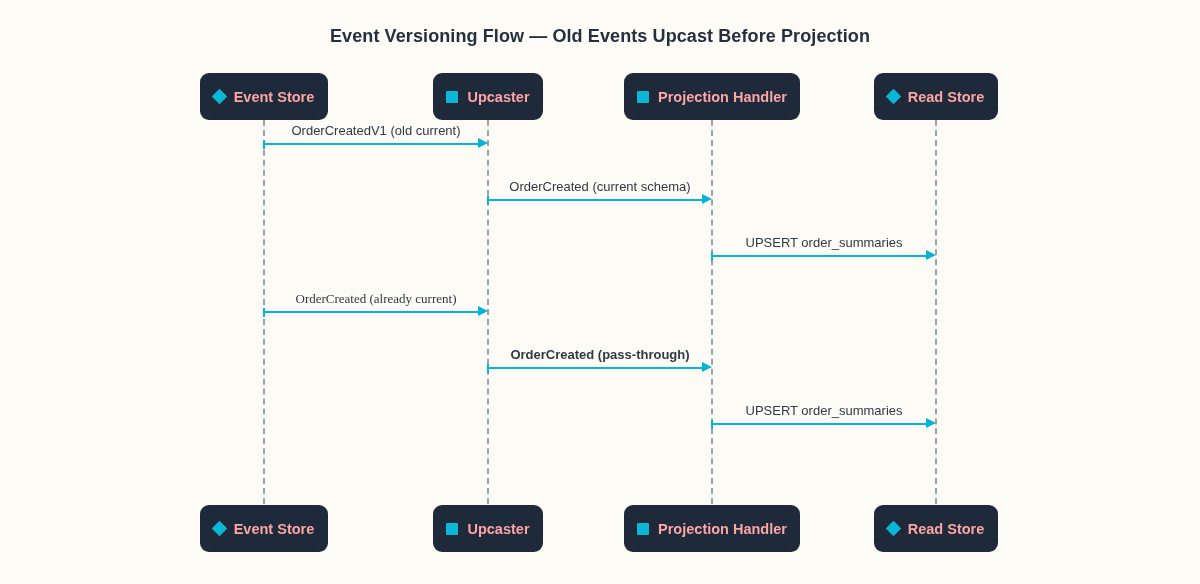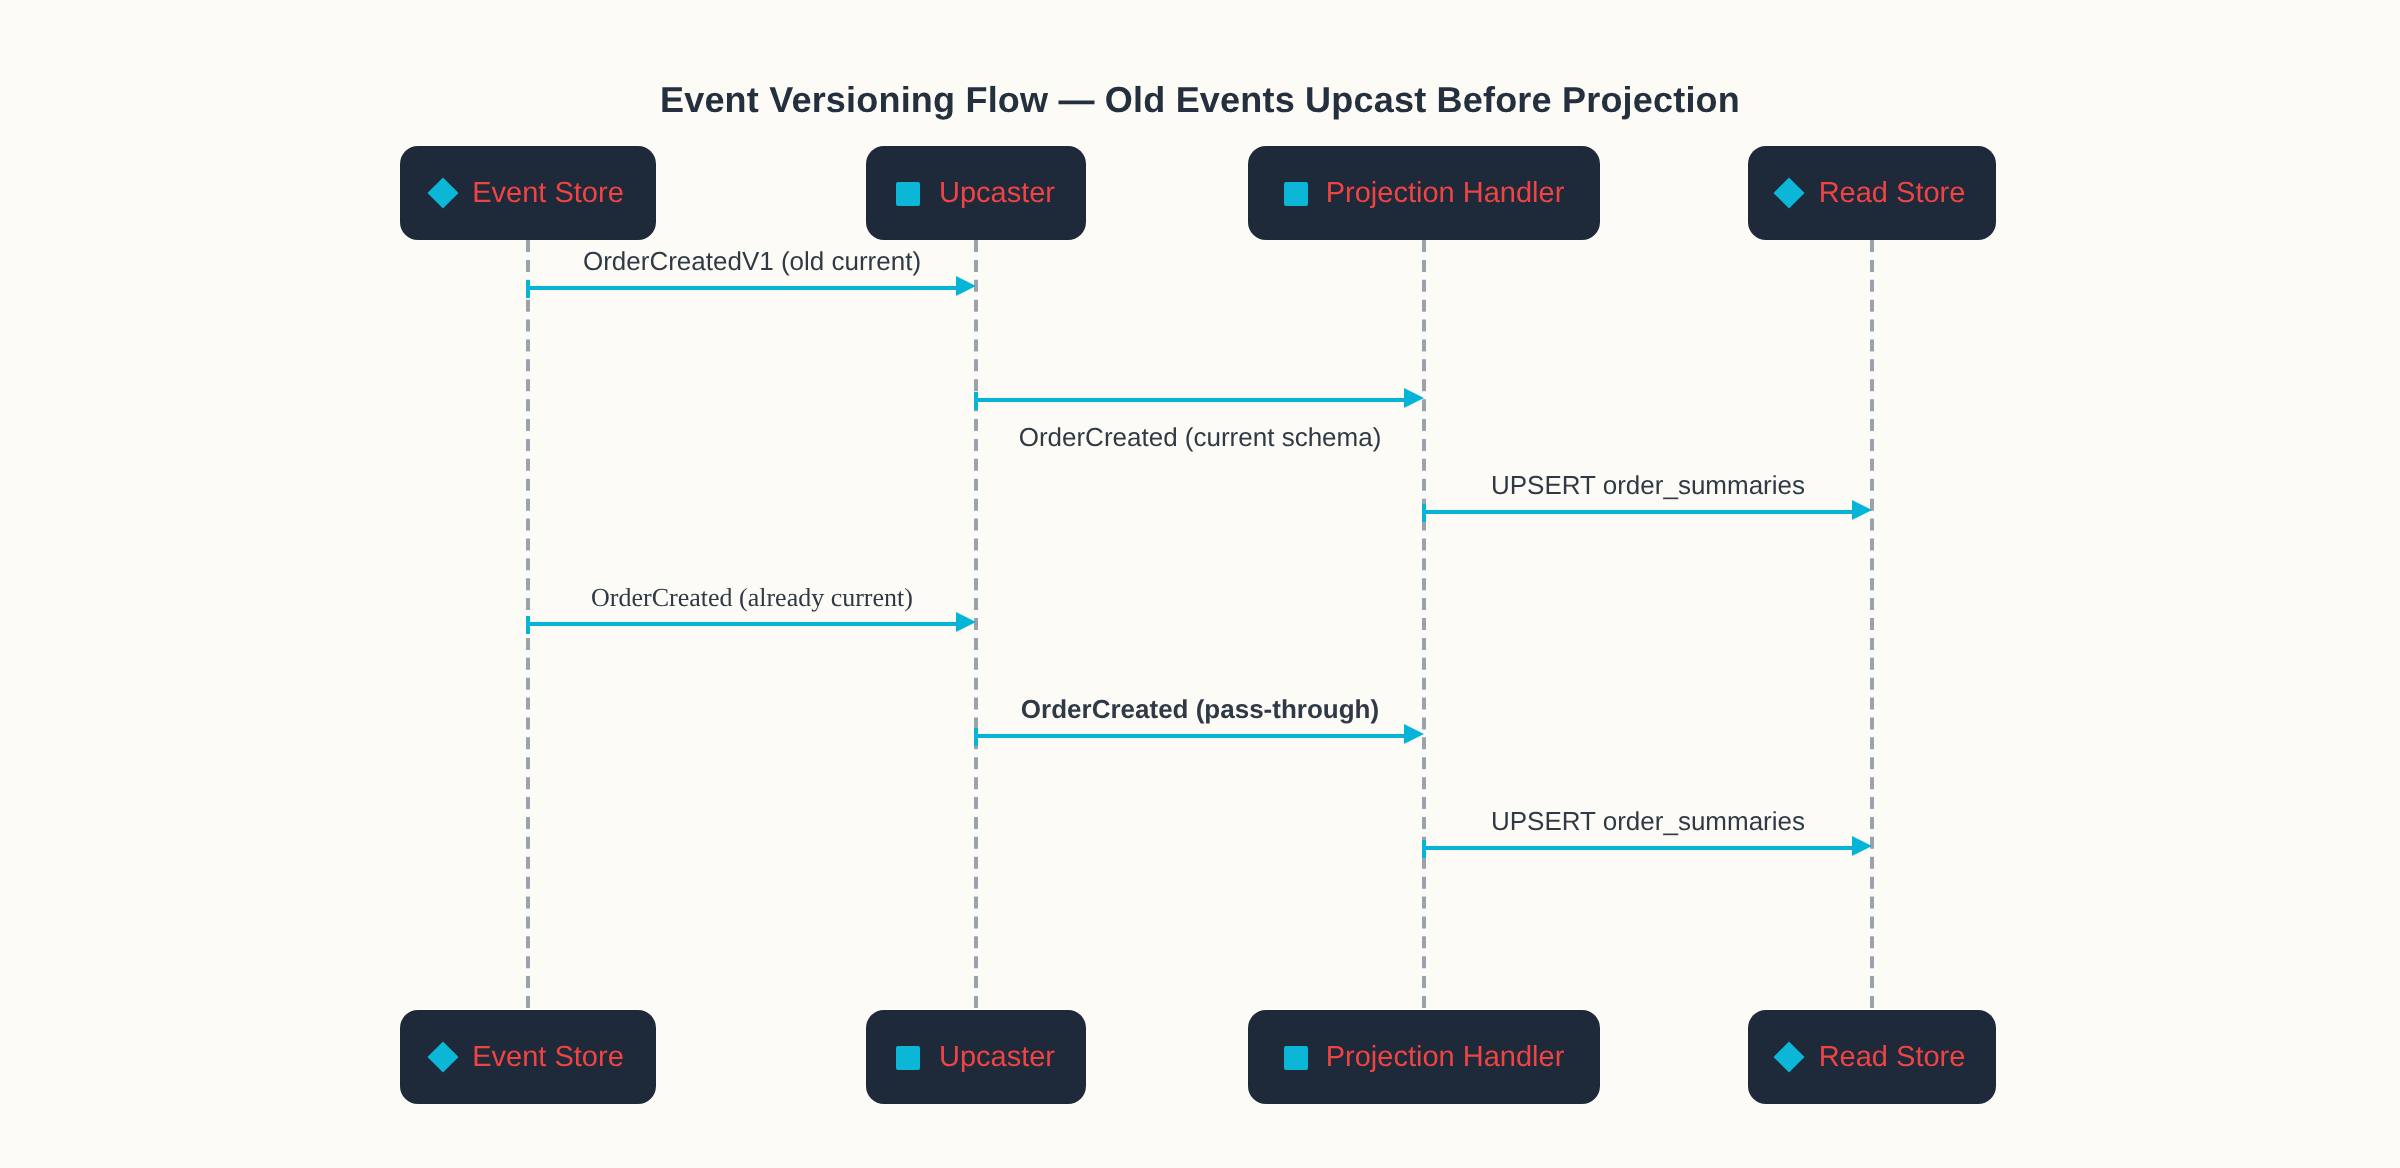--- a/index.html
+++ b/index.html
@@ -14,21 +14,21 @@
     overflow: hidden;
     position: relative;
   }
   #diagram-root {
     position: relative;
     width: 1200px;
     height: 584px;
   }
   .diagram-title {
     position: absolute;
-    top: 40px;
+    top: 26px;
     left: 0;
     width: 1200px;
     text-align: center;
     font-size: 18px;
     font-weight: bold;
     color: #25303f;
     letter-spacing: 0.1px;
   }
   .lifeline {
     position: absolute;
@@ -41,23 +41,23 @@
     position: absolute;
     box-sizing: border-box;
     height: 47px;
     background: #1e2939;
     border-radius: 9px;
     display: flex;
     align-items: center;
     justify-content: center;
     gap: 9px;
     padding: 0 18px;
-    color: #ef4444;
+    color: #fca5a5;
     font-size: 14.5px;
-    font-weight: normal;
+    font-weight: bold;
     white-space: nowrap;
   }
   .p-icon {
     display: inline-block;
     width: 12px;
     height: 12px;
     background: #0cb6d6;
     flex: 0 0 auto;
   }
   .p-icon.diamond {
@@ -110,21 +110,21 @@
       <div class="lifeline" style="left: 935px; top: 120px; height: 384px;"></div>
     </div>
   <div id="messages">
       <div class="msg-tail" style="left: 263px; top: 140px;"></div>
       <div class="msg-line" style="left: 264px; width: 216px; top: 143px;"></div>
       <div class="msg-arrowhead" style="left: 478px; top: 138px;"></div>
       <div class="msg-label" style="left: 376px; top: 123px;">OrderCreatedV1 (old current)</div>
       <div class="msg-tail" style="left: 487px; top: 196px;"></div>
       <div class="msg-line" style="left: 488px; width: 216px; top: 199px;"></div>
       <div class="msg-arrowhead" style="left: 702px; top: 194px;"></div>
-      <div class="msg-label" style="left: 600px; top: 179px; margin-top: 32px;">OrderCreated (current schema)</div>
+      <div class="msg-label" style="left: 600px; top: 179px;">OrderCreated (current schema)</div>
       <div class="msg-tail" style="left: 711px; top: 252px;"></div>
       <div class="msg-line" style="left: 712px; width: 216px; top: 255px;"></div>
       <div class="msg-arrowhead" style="left: 926px; top: 250px;"></div>
       <div class="msg-label" style="left: 824px; top: 235px;">UPSERT order_summaries</div>
       <div class="msg-tail" style="left: 263px; top: 308px;"></div>
       <div class="msg-line" style="left: 264px; width: 216px; top: 311px;"></div>
       <div class="msg-arrowhead" style="left: 478px; top: 306px;"></div>
       <div class="msg-label" style="left: 376px; top: 291px; font-family: Liberation Serif, serif;">OrderCreated (already current)</div>
       <div class="msg-tail" style="left: 487px; top: 364px;"></div>
       <div class="msg-line" style="left: 488px; width: 216px; top: 367px;"></div>

